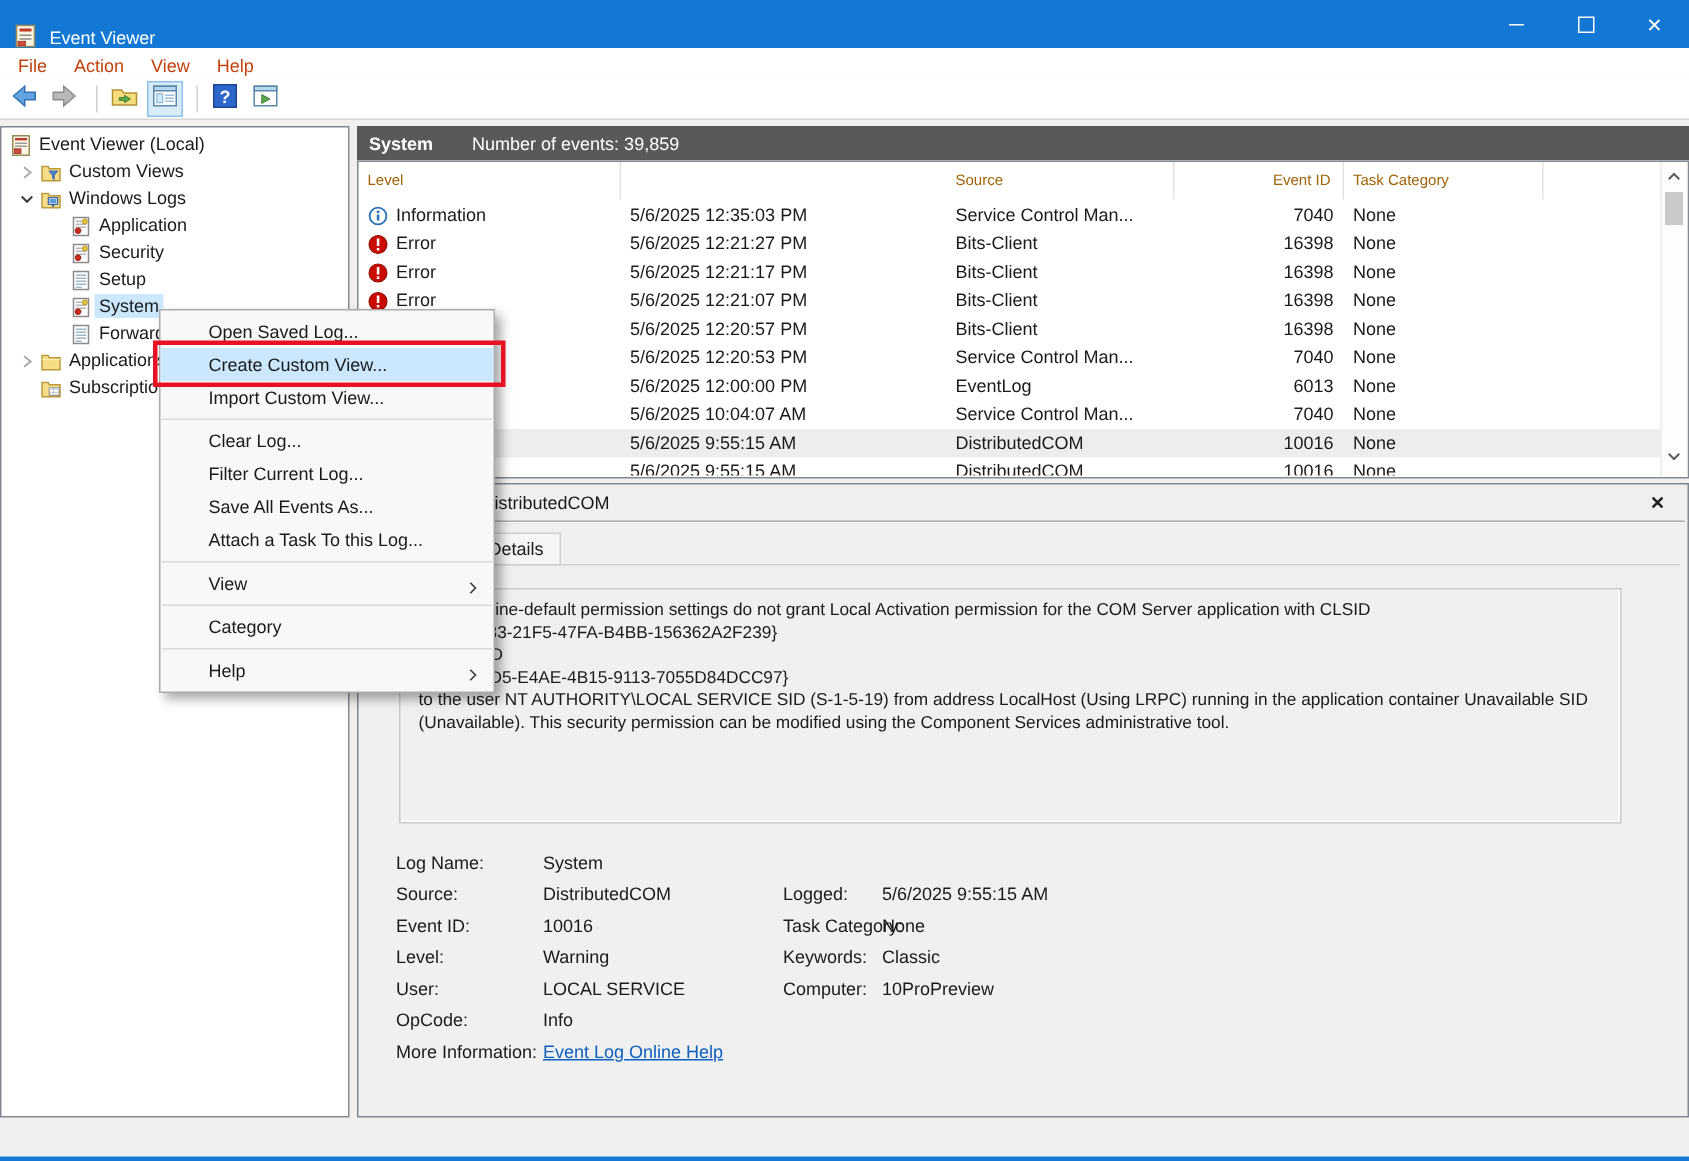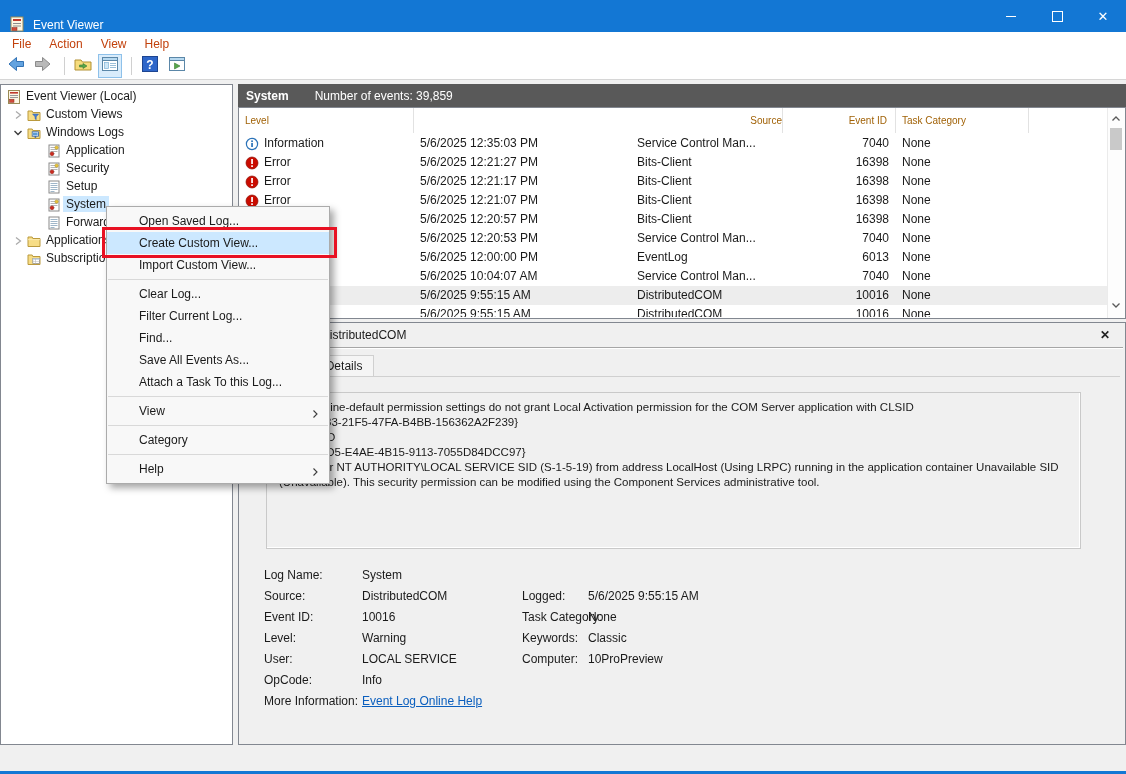--- a/index.html
+++ b/index.html
@@ -272,21 +272,21 @@
   </div>
 
   <div class="log-header" style="background: rgb(89, 89, 89);">
     <span class="lh-title">System</span>
     <span class="lh-sub">Number of events: 39,859</span>
   </div>
 
   <div class="table-box">
     <div class="thead" id="thead">
         <div class="th" style="left: 0px; width: 175px;">Level</div>
-        <div class="th" style="left: 392px; width: 152px; text-align: right;">Source</div>
+        <div class="th" style="left: 392px; width: 152px;">Source</div>
         <div class="th right" style="left: 544px; width: 113px;">Event ID</div>
         <div class="th" style="left: 657px; width: 133px;">Task Category</div>
         <div class="th" style="left: 790px; width: 79px;"></div>
       </div>
     <div class="rows" id="rows">
         <div class="row" style="top: 0px;">
           <span class="cell c-level">
             <span class="lvl-ic">
               <svg width="14" height="14" viewBox="0 0 14 14">
                 <circle cx="7" cy="7" r="5.6" fill="#fff" stroke="#2a72b8" stroke-width="1.2"></circle>
@@ -514,21 +514,20 @@
       </div>
   </div>
 
   <div class="ctx-menu" id="ctxmenu">
       <div class="cm-item"><span>Open Saved Log...</span></div>
       <div class="cm-item hl"><span>Create Custom View...</span></div>
       <div class="cm-item"><span>Import Custom View...</span></div>
       <div class="cm-sep"></div>
       <div class="cm-item"><span>Clear Log...</span></div>
       <div class="cm-item"><span>Filter Current Log...</span></div>
-      <div class="cm-item"><span>Find...</span></div>
       <div class="cm-item"><span>Save All Events As...</span></div>
       <div class="cm-item"><span>Attach a Task To this Log...</span></div>
       <div class="cm-sep"></div>
       <div class="cm-item"><span>View</span><span class="cm-arrow"><svg width="12" height="12" viewBox="0 0 12 12">
             <path d="M4.5 2.5 L8 6 L4.5 9.5" fill="none" stroke="#3c3c3c" stroke-width="1.1"></path>
           </svg></span></div>
       <div class="cm-sep"></div>
       <div class="cm-item"><span>Category</span></div>
       <div class="cm-sep"></div>
       <div class="cm-item"><span>Help</span><span class="cm-arrow"><svg width="12" height="12" viewBox="0 0 12 12">

